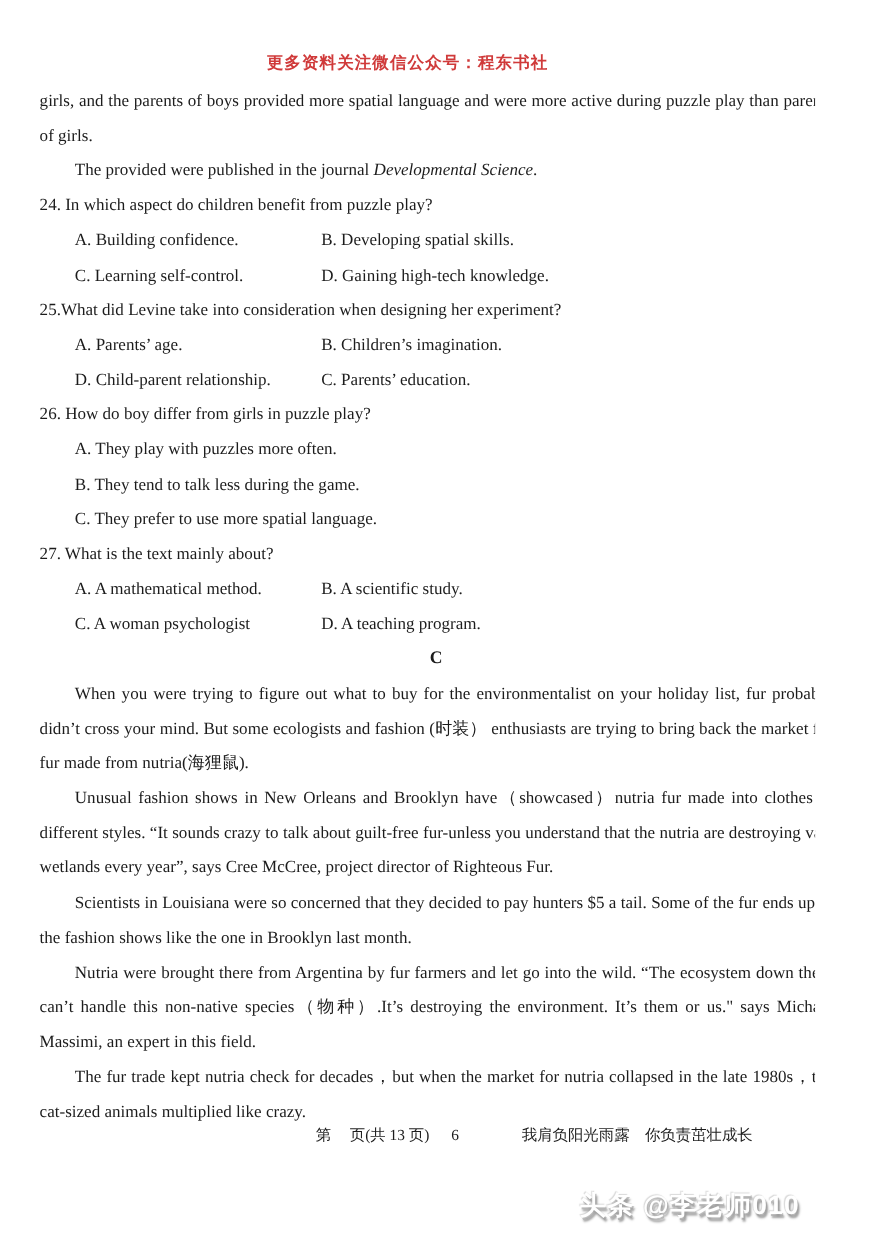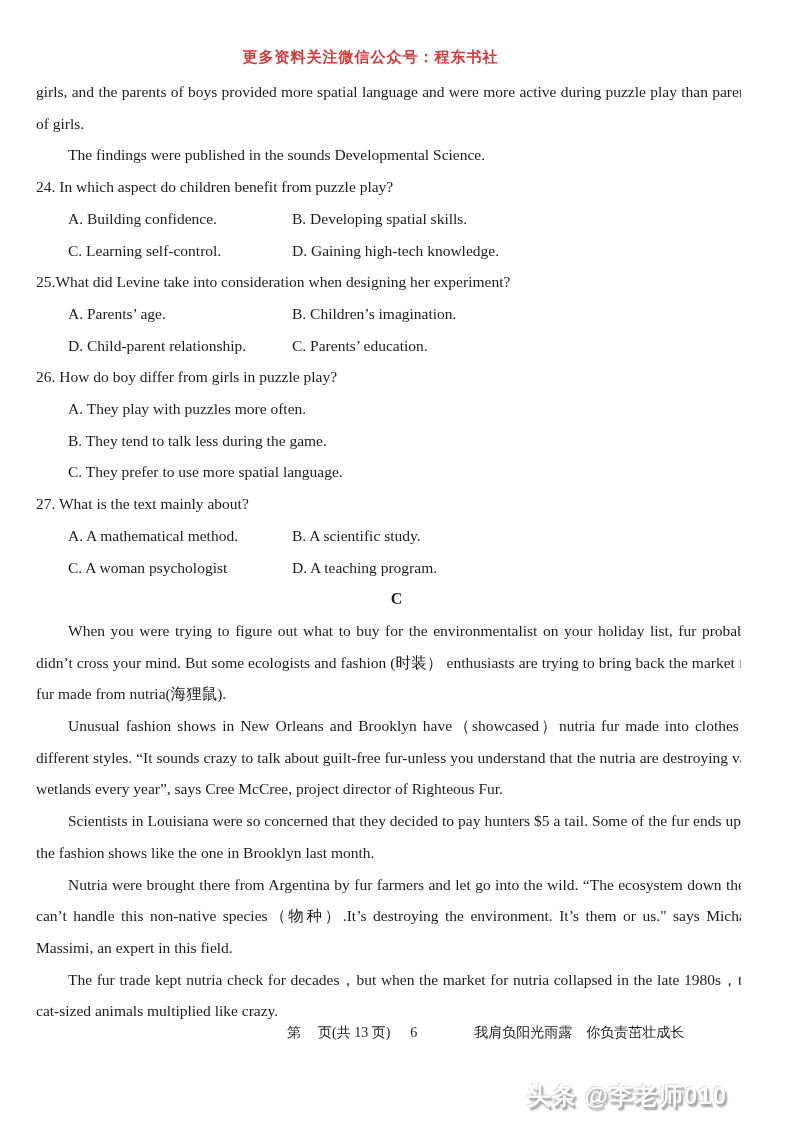--- a/index.html
+++ b/index.html
@@ -46,21 +46,21 @@
     font-weight: 700;
     line-height: 31.7px;
     font-size: 16px;
   }
   p.passage {
     margin: 0;
     text-align: justify;
     text-indent: 32px;
     line-height: 31.7px;
   }
-  .journal-name { }
+  .journal-name { font-style: italic; }
   .footer {
     position: absolute;
     top: 1024px;
     left: 0;
     width: 793px;
     font-size: 14px;
     line-height: 18px;
     color: #1c1c1c;
     padding-left: 287px;
     box-sizing: border-box;
@@ -86,21 +86,21 @@
 <body>
 
 <div class="page">
 
   <div class="red-header">更多资料关注微信公众号：程东书社</div>
 
   <div class="content">
 
     <div class="line justify">girls, and the parents of boys provided more spatial language and were more active during puzzle play than parents of girls.</div>
 
-    <div class="line indent"><span>The findings were published in the sounds </span><span class="journal-name">Developmental Science</span><span>.</span></div>
+    <div class="line indent"><span>The provided were published in the journal </span><span class="journal-name">Developmental Science</span><span>.</span></div>
 
     <div class="question-block">
       <div class="line">24. In which aspect do children benefit from puzzle play?</div>
       <div class="options-grid">
         <div class="opt">A. Building confidence.</div>
         <div class="opt">B. Developing spatial skills.</div>
         <div class="opt">C. Learning self-control.</div>
         <div class="opt">D. Gaining high-tech knowledge.</div>
       </div>
     </div>

